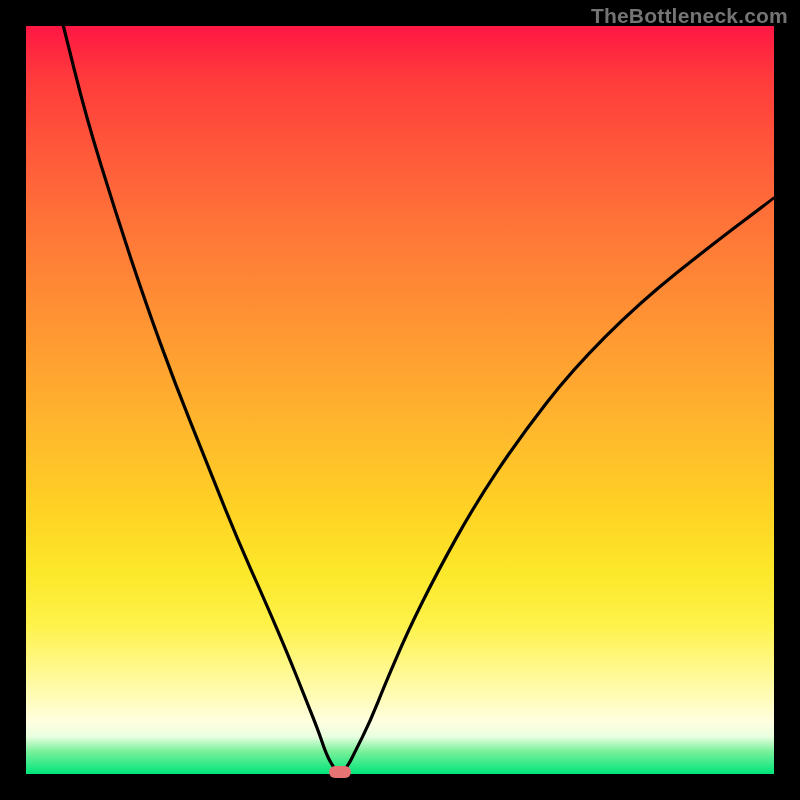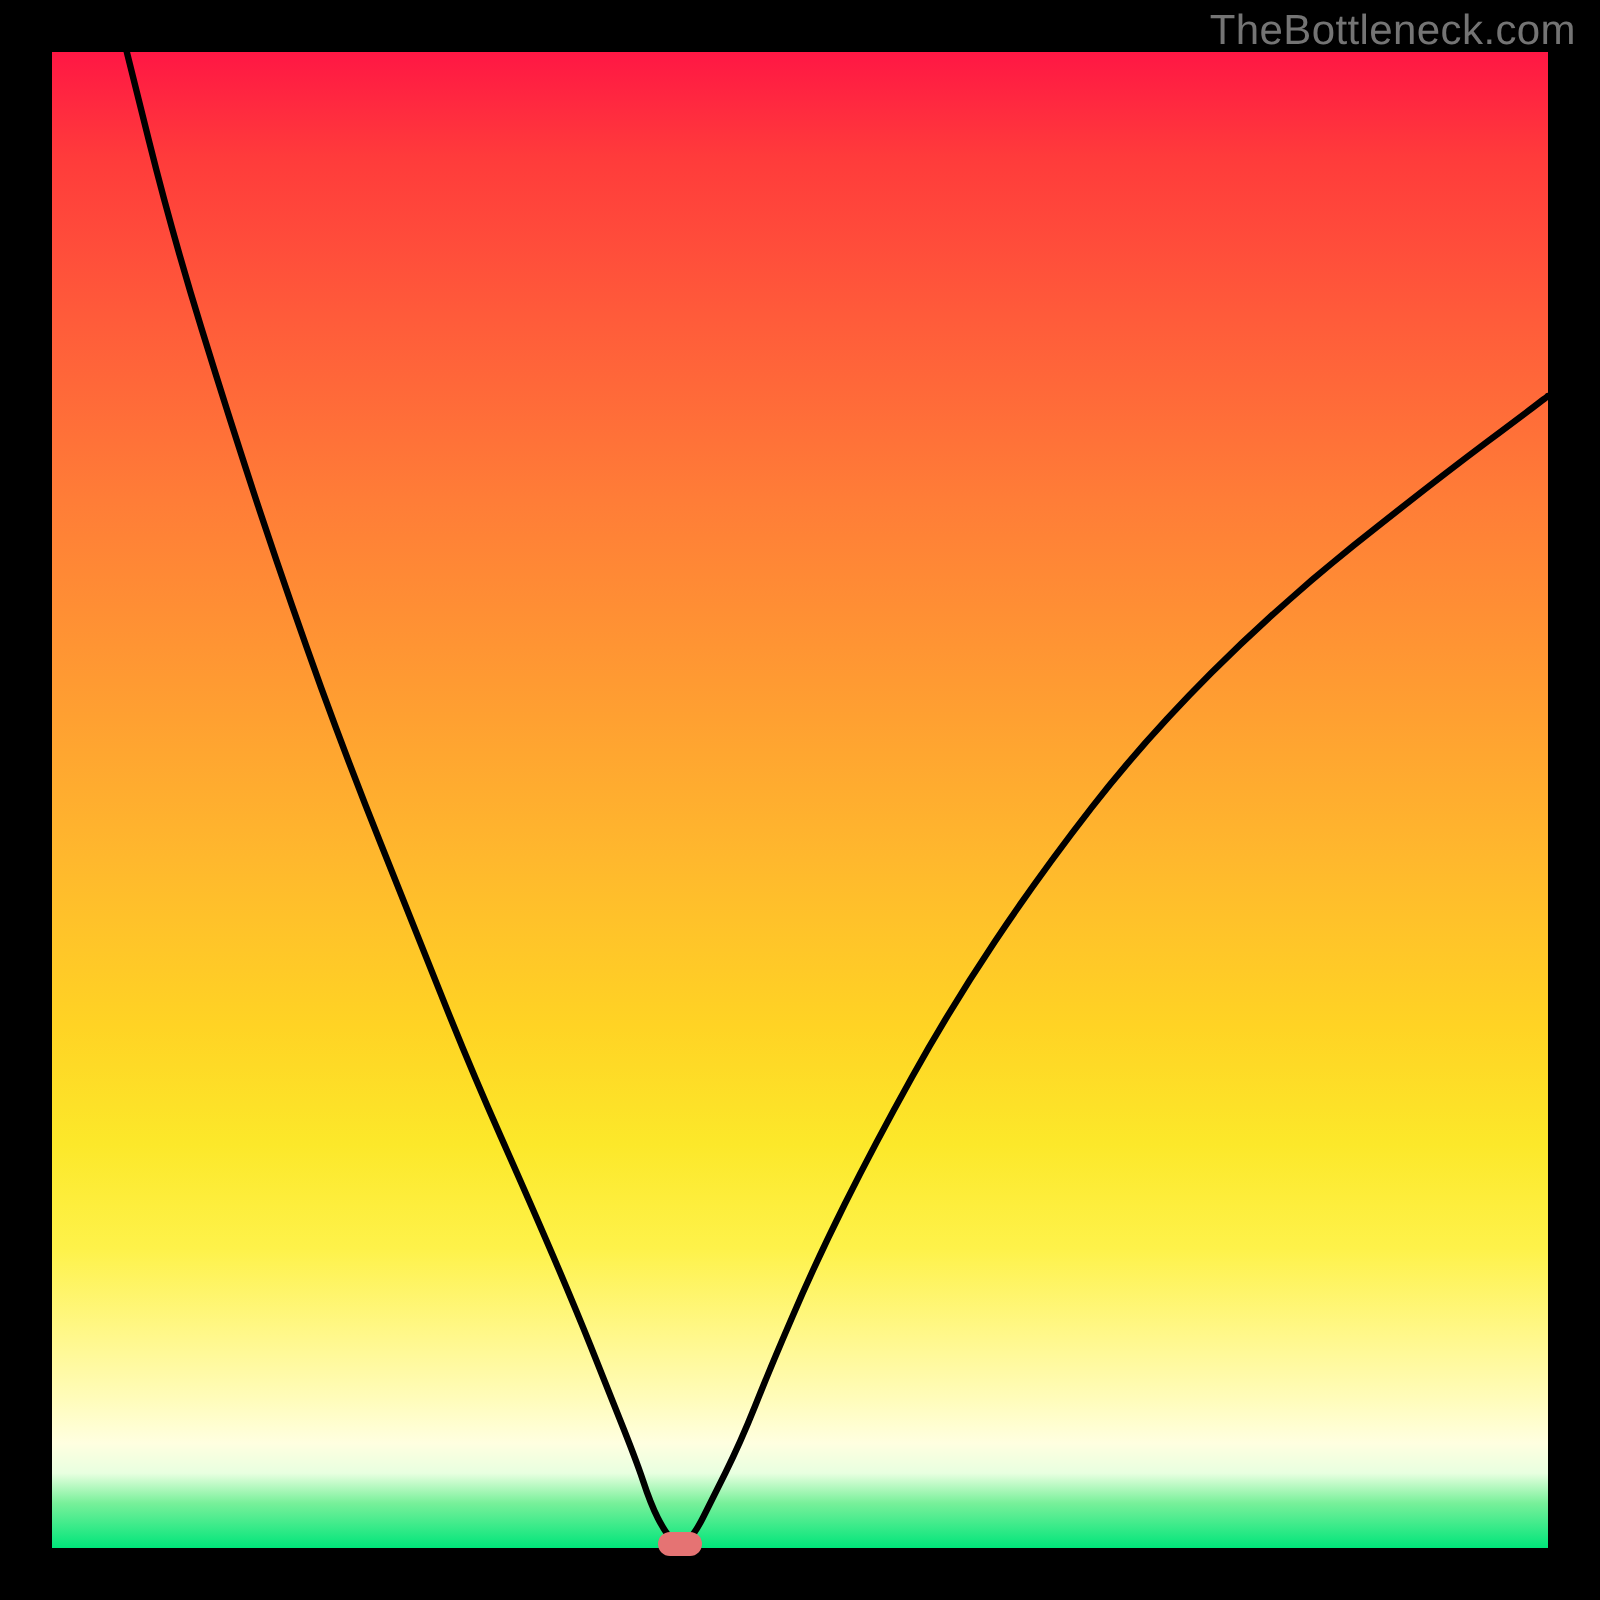--- a/index.html
+++ b/index.html
@@ -53,21 +53,21 @@
     background: #e57373;
     border-radius: 6px;
   }
   .watermark {
     position: absolute;
     top: 4px;
     right: 12px;
     color: #747474;
     font-size: 21px;
     letter-spacing: 0.2px;
-    font-weight: 400;
+    font-weight: 700;
   }
 </style>
 </head>
 <body>
 
 <div class="frame">
 
   <div class="plot">
 
     <svg class="curve" viewBox="0 0 748 748" preserveAspectRatio="none">

